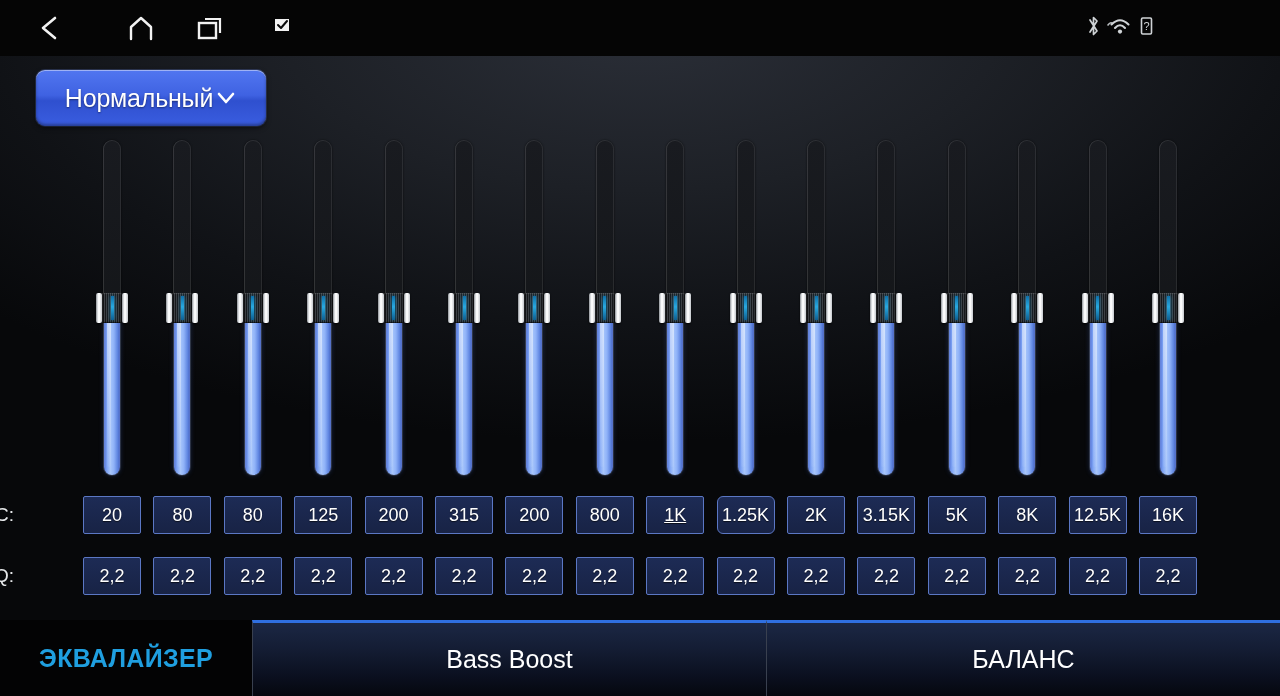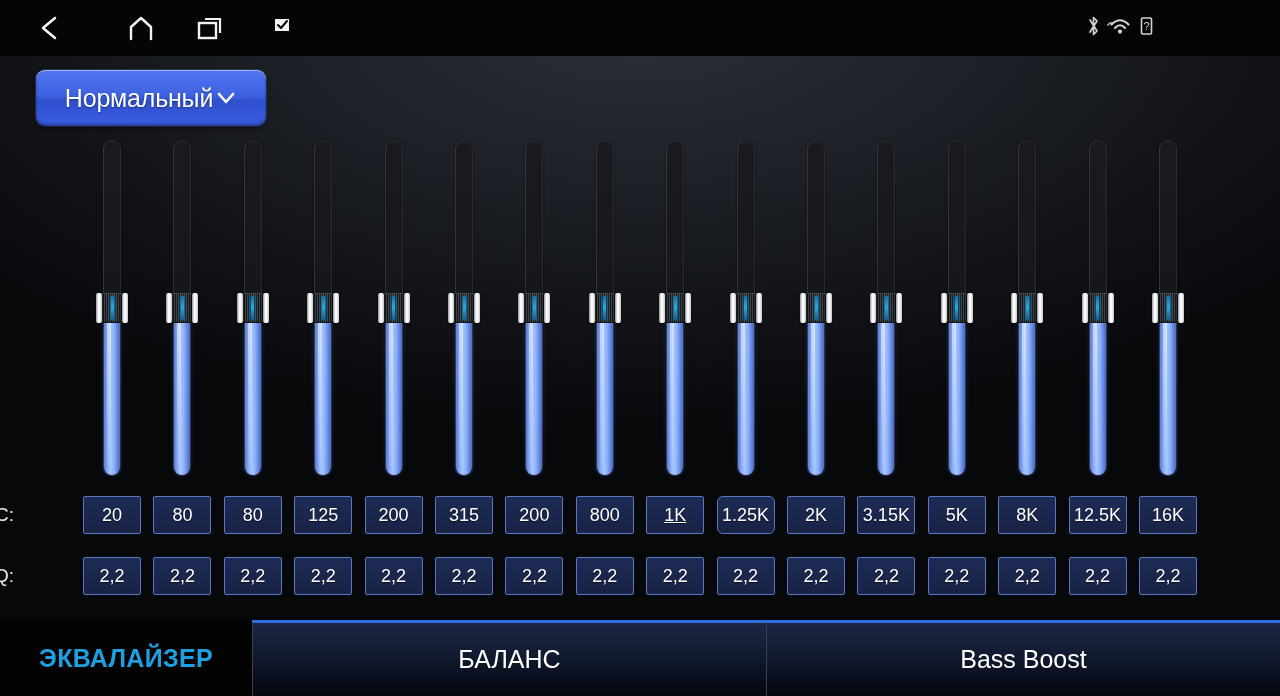--- a/index.html
+++ b/index.html
@@ -519,21 +519,21 @@
         <div class="valbox" style="left: 1068.6px;">2,2</div>
         <div class="valbox" style="left: 1139px;">2,2</div>
       </div>
   </div>
 
   <div id="tabbar">
       <div class="tab active">
         <span>ЭКВАЛАЙЗЕР</span>
       </div>
       <div class="tab inactive">
+        <span>Bass Boost</span>
+      </div>
+      <div class="tab inactive">
         <span>БАЛАНС</span>
       </div>
-      <div class="tab inactive">
-        <span>Bass Boost</span>
-      </div>
     </div>
   <div id="watermark">ЮЗ</div>
 
 </div>
 
 </body></html>

